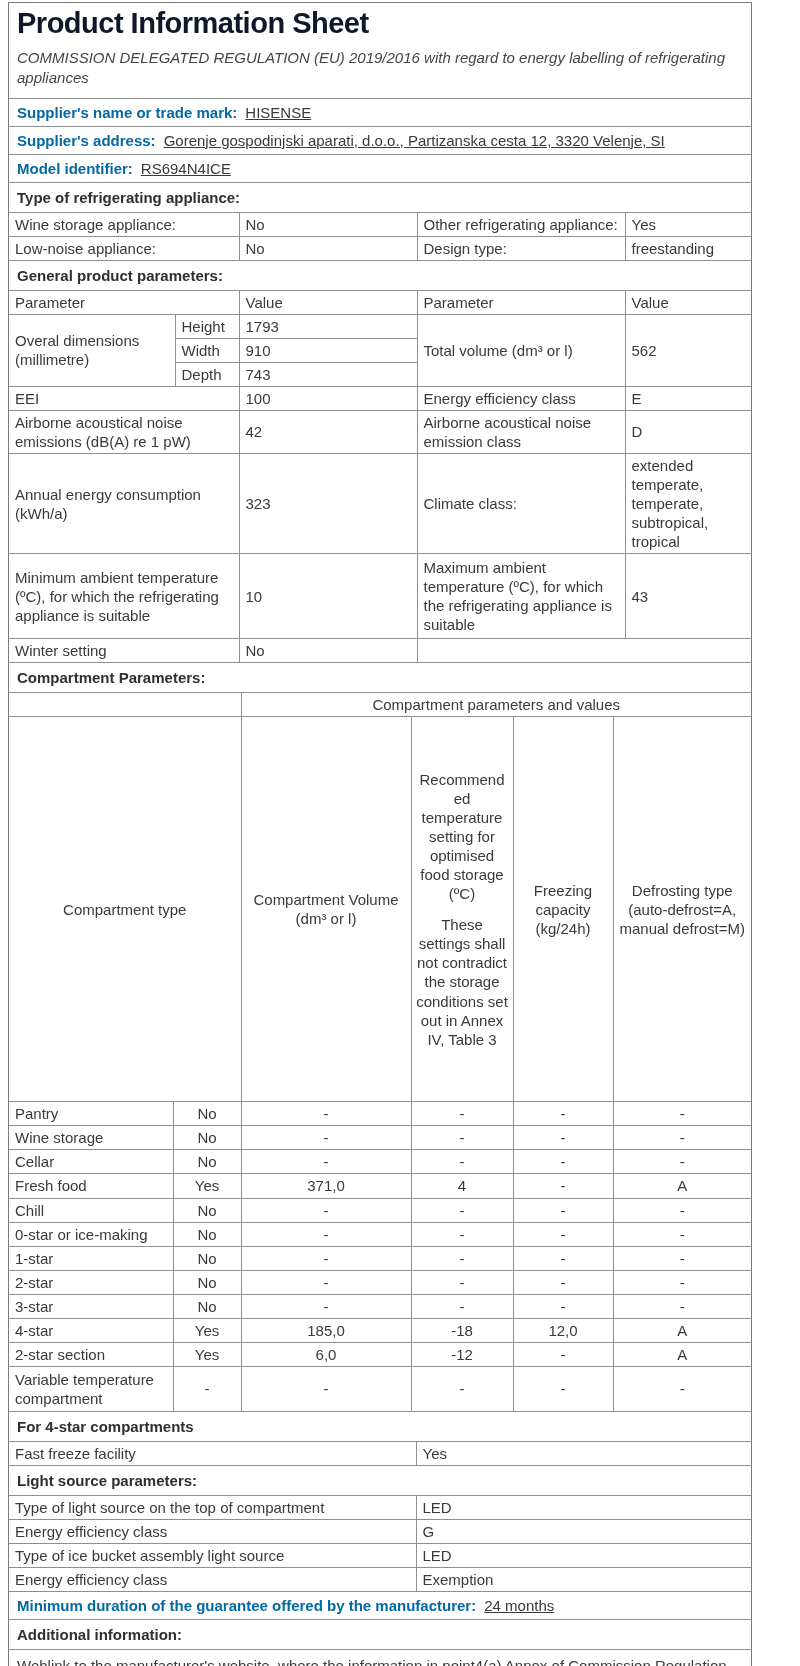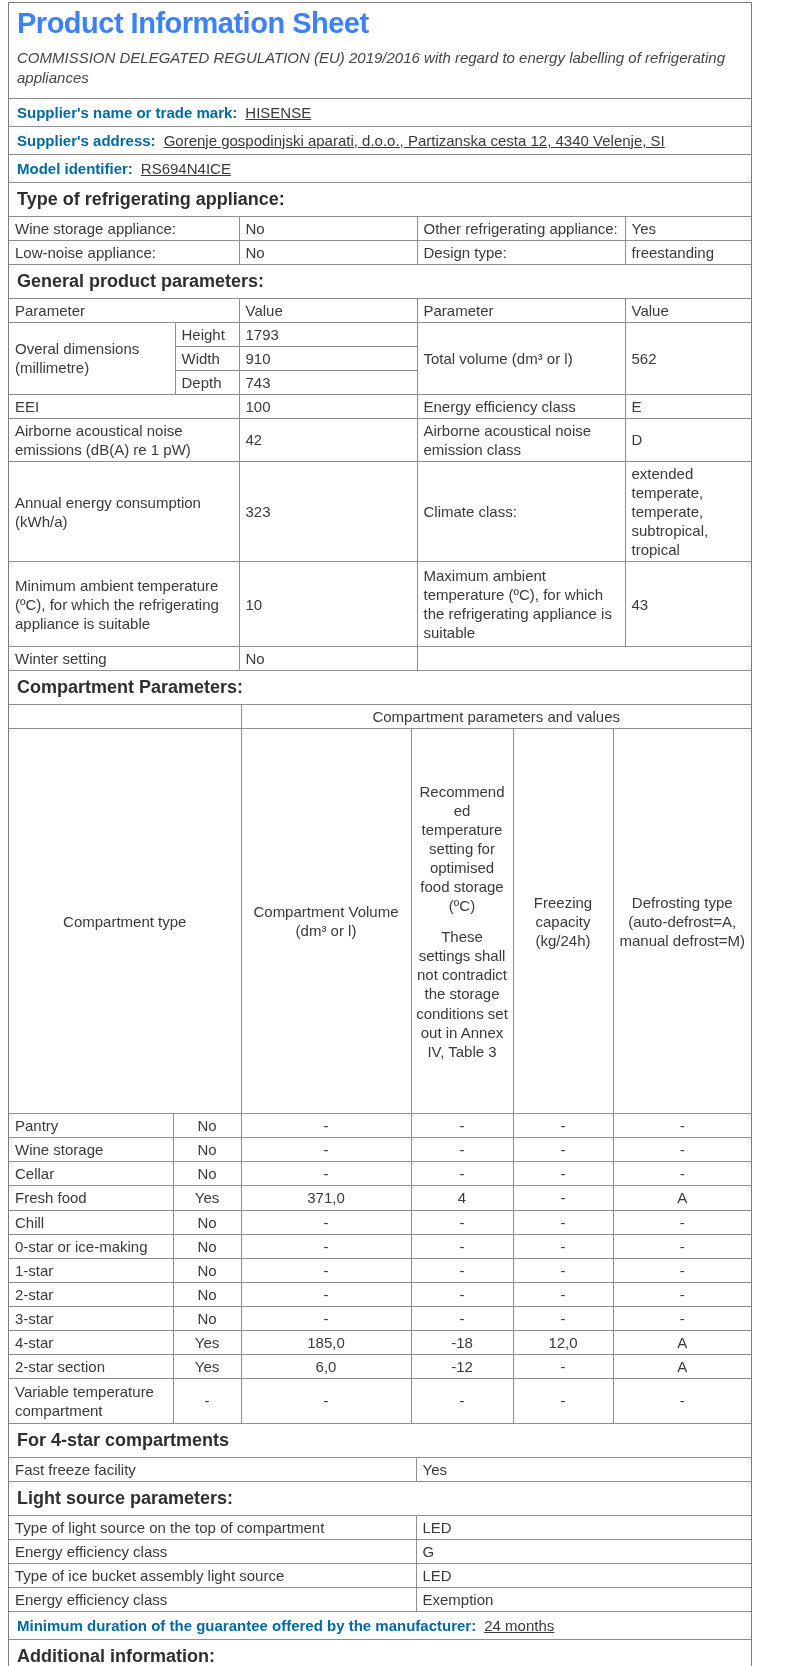--- a/index.html
+++ b/index.html
@@ -1,26 +1,26 @@
 <!DOCTYPE html>
 <html><head>
 <meta charset="utf-8">
 <style>
   html,body { margin:0; padding:0; background:#ffffff; }
   body { width:800px; font-family:"Liberation Sans","DejaVu Sans",sans-serif; color:#3a3a3a; }
   .sheet { margin:2px 0 0 8px; width:744px; border:1px solid #7d7d7d; background:#fff; box-sizing:border-box; }
   .sec { border-top:1px solid #8f8f8f; }
   .sec:first-child { border-top:none; }
   .titleblock { padding:4px 8px 10px 8px; }
-  h1.title { margin:0; font-size:29px; font-weight:bold; letter-spacing:-0.5px; color:#3b82f6; }
+  h1.title { margin:0; font-size:29px; font-weight:bold; letter-spacing:-0.5px; color:#0f172a; }
   .subtitle { margin-top:8px; font-size:15px; line-height:1.32; color:#454545; max-width:720px;font-style:italic; }
   .kvrow { padding:5px 8px; font-size:15px; }
   .kvrow b { color:#0369a1; }
   .kvrow .val { margin-left:8px;text-decoration:underline; }
-  .heading { font-weight:bold; font-size:18px; padding:6px 8px; color:#2f2f2f; }
+  .heading { font-weight:bold; font-size:15px; padding:6px 8px; color:#2f2f2f; }
   table { border-collapse:collapse; border:hidden; width:100%; table-layout:fixed; }
   td { border:1px solid #8f8f8f; padding:2px 6px; font-size:15px; line-height:1.27; vertical-align:middle;
        overflow-wrap:break-word; }
   td.c { text-align:center; }
   td.empty { }
   .tallrow td { height:380px; }
   .temp-note { margin-top:12px; }
   .weblink { padding:6px 8px 14px 8px; font-size:15px; line-height:1.35; }
 </style>
 </head>
@@ -30,21 +30,21 @@
 
   <div class="sec titleblock">
     <h1 class="title">Product Information Sheet</h1>
     <div class="subtitle">COMMISSION DELEGATED REGULATION (EU) 2019/2016 with regard to energy labelling of refrigerating appliances</div>
   </div>
 
   <div class="sec kvrow">
     <b>Supplier's name or trade mark:</b><span class="val">HISENSE</span>
   </div>
   <div class="sec kvrow">
-    <b>Supplier's address:</b><span class="val">Gorenje gospodinjski aparati, d.o.o., Partizanska cesta 12, 4340 Velenje, SI</span>
+    <b>Supplier's address:</b><span class="val">Gorenje gospodinjski aparati, d.o.o., Partizanska cesta 12, 3320 Velenje, SI</span>
   </div>
   <div class="sec kvrow">
     <b>Model identifier:</b><span class="val">RS694N4ICE</span>
   </div>
 
   <div class="sec heading">Type of refrigerating appliance:</div>
   <div class="sec">
     <table>
       <colgroup>
           <col style="width:230px">

